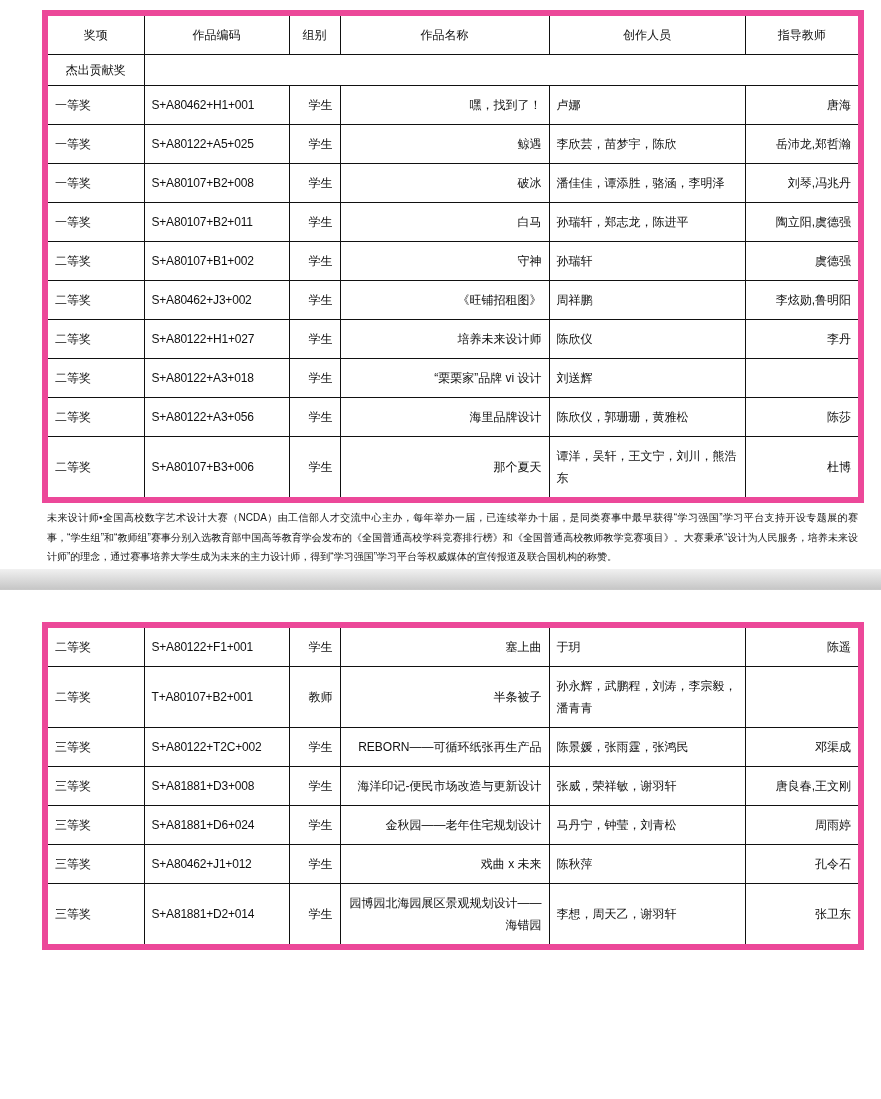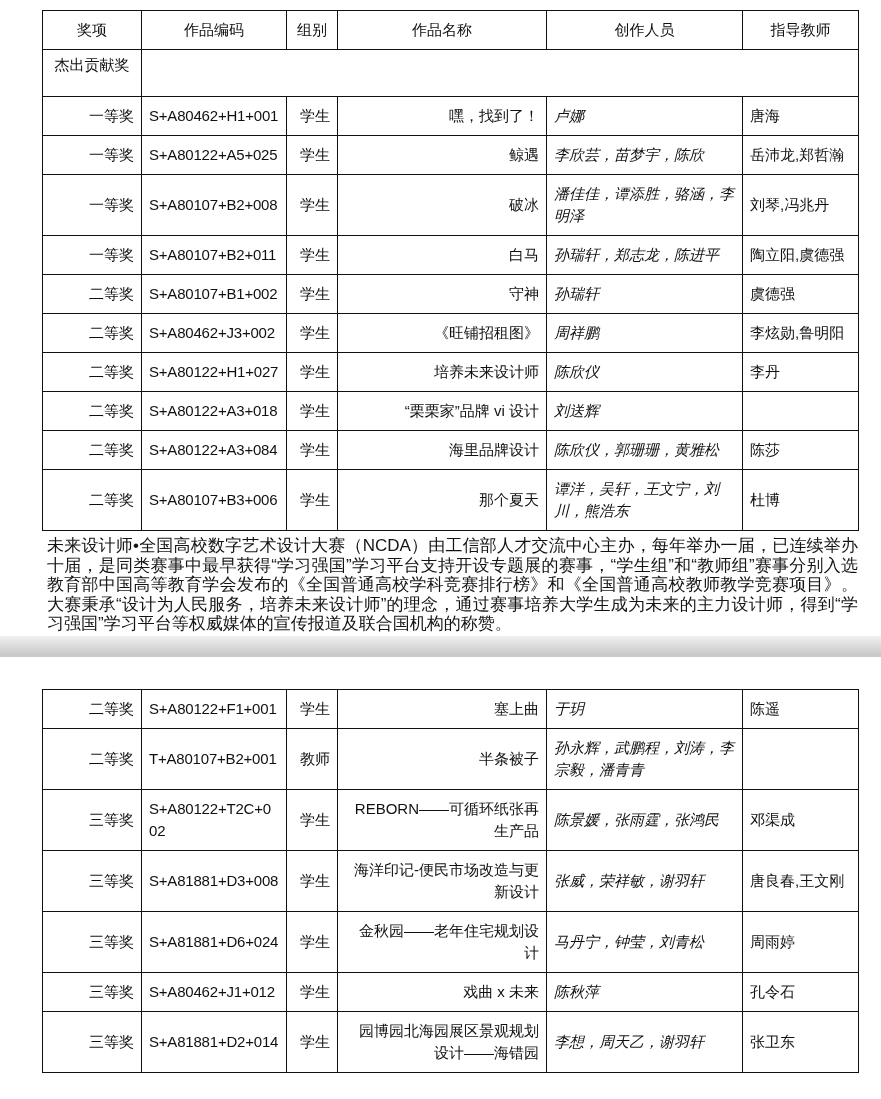--- a/index.html
+++ b/index.html
@@ -12,45 +12,45 @@
   body { min-height: 1099px; position: relative; }
 
   .page-section { padding-left: 42px; padding-right: 23px; }
   .page-top { padding-top: 10px; }
   .page-two { padding-top: 32px; }
 
   table.awards {
     width: 816px;
     table-layout: fixed;
     border-collapse: collapse;
-    border: 1px solid #ec4899;
-    font-size: 15px;
+    border: 6px solid #ec4899;
+    font-size: 12px;
   }
   table.awards td, table.awards th {
     border: 1px solid #111;
     font-weight: normal;
     line-height: 22px;
     padding: 8px 7px;
     vertical-align: middle;
     word-break: break-all;
     overflow-wrap: anywhere;
   }
   table.awards th { text-align: center; }
-  td.c-award   { text-align: right; }
+  td.c-award   { text-align: left; }
   td.c-code    { letter-spacing: -0.2px; }
   td.c-group   { text-align: right; padding-left: 2px; padding-right: 2px; }
   td.c-title   { text-align: right; }
-  td.c-people  { text-align: left; font-style: italic; }
-  td.c-teacher { text-align: left; }
-  tr.special-row td { padding-top: 4px; padding-bottom: 20px; text-align: center; }
+  td.c-people  { text-align: left; }
+  td.c-teacher { text-align: right; }
+  tr.special-row td { padding-top: 4px; padding-bottom: 4px; text-align: center; }
 
   .para {
     width: 811px;
     margin: 5px 4px 0 5px;
-    font-size: 17px;
+    font-size: 10px;
     line-height: 19.5px;
     text-align: justify;
     color: #141414;
   }
 
   .page-break-shadow {
     width: 881px;
     height: 21px;
     margin-top: 2px;
     background: linear-gradient(to bottom, #f1f1f1 0%, #dddddd 45%, #c7c7c7 95%, #cccccc 100%);
@@ -144,21 +144,21 @@
         <tr>
           <td class="c-award">二等奖</td>
           <td class="c-code">S+A80122+A3+018</td>
           <td class="c-group">学生</td>
           <td class="c-title">“栗栗家”品牌 vi 设计</td>
           <td class="c-people">刘送辉</td>
           <td class="c-teacher"></td>
         </tr>
         <tr>
           <td class="c-award">二等奖</td>
-          <td class="c-code">S+A80122+A3+084</td>
+          <td class="c-code">S+A80122+A3+056</td>
           <td class="c-group">学生</td>
           <td class="c-title">海里品牌设计</td>
           <td class="c-people">陈欣仪，郭珊珊，黄雅松</td>
           <td class="c-teacher">陈莎</td>
         </tr>
         <tr>
           <td class="c-award">二等奖</td>
           <td class="c-code">S+A80107+B3+006</td>
           <td class="c-group">学生</td>
           <td class="c-title">那个夏天</td>

